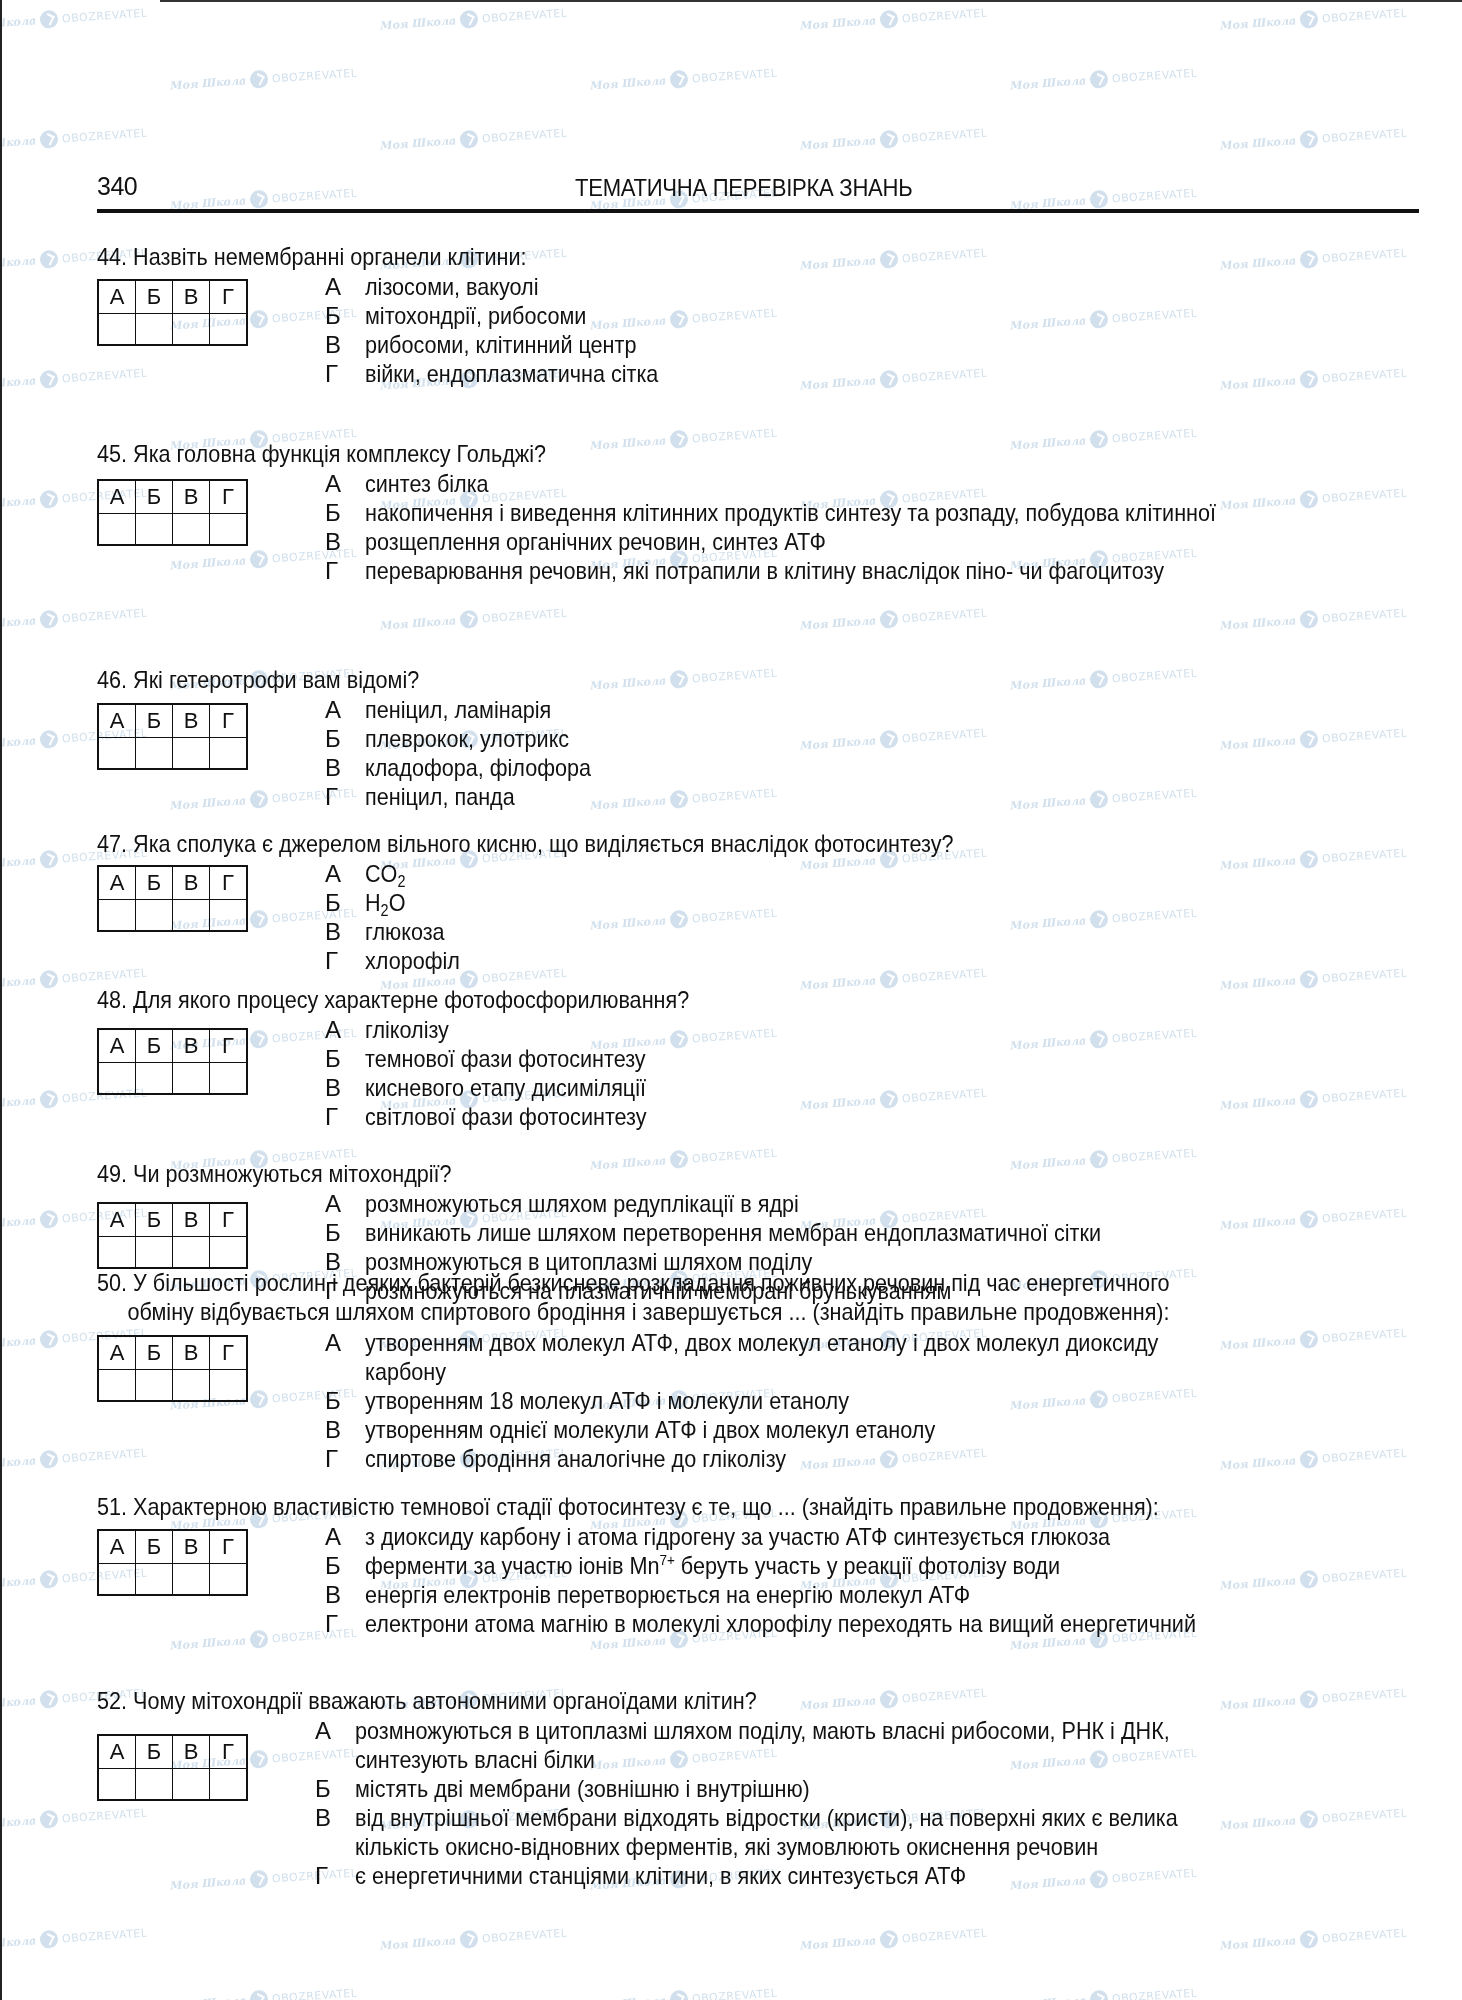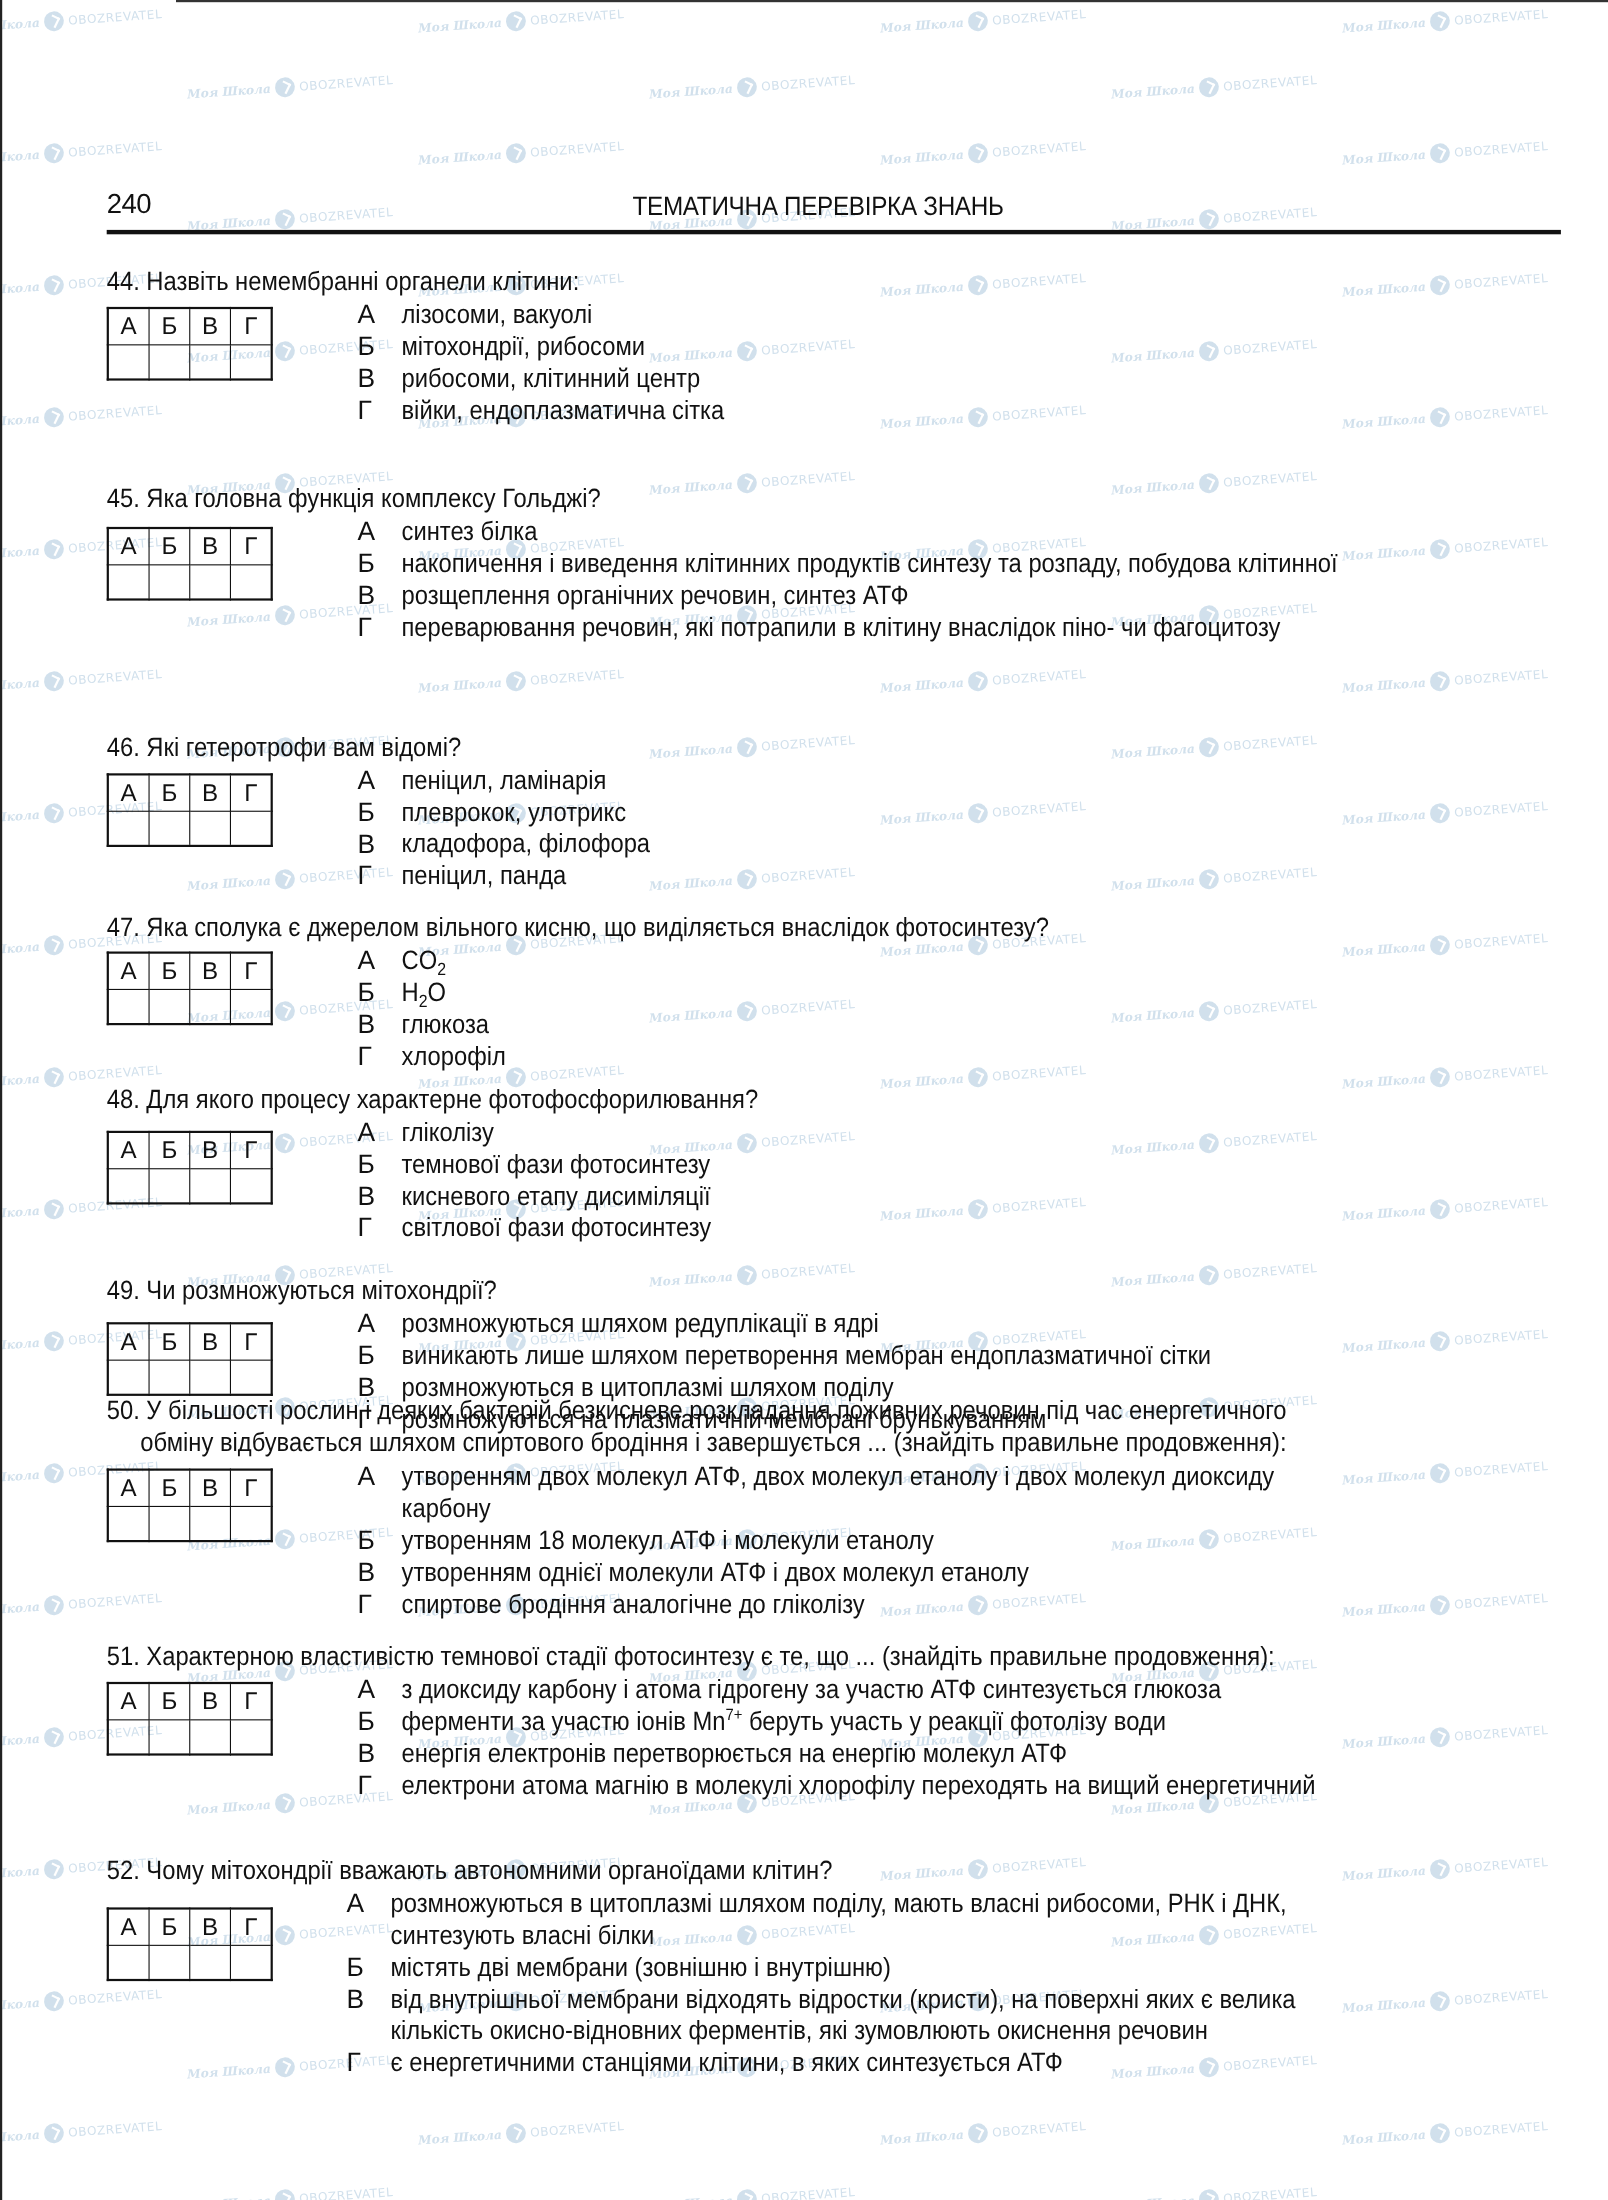--- a/index.html
+++ b/index.html
@@ -786,21 +786,21 @@
       <span class="wm-logo"></span>
       <span class="wm-name">OBOZREVATEL</span>
     </div>
   </div>
 <div class="scan-edge"></div>
 <div class="scan-top"></div>
 
 <div class="page">
 
   <div class="running-header">
-    <span class="page-number">240</span>
+    <span class="page-number">340</span>
     <span class="running-title">ТЕМАТИЧНА ПЕРЕВІРКА ЗНАНЬ</span>
     <div class="header-rule"></div>
   </div>
 
   <div class="questions">
 
     <div class="question" style="top:74px;">
       <div class="q-stem">
         <span>44.</span>
         <span>Назвіть немембранні органели клітини:</span>

